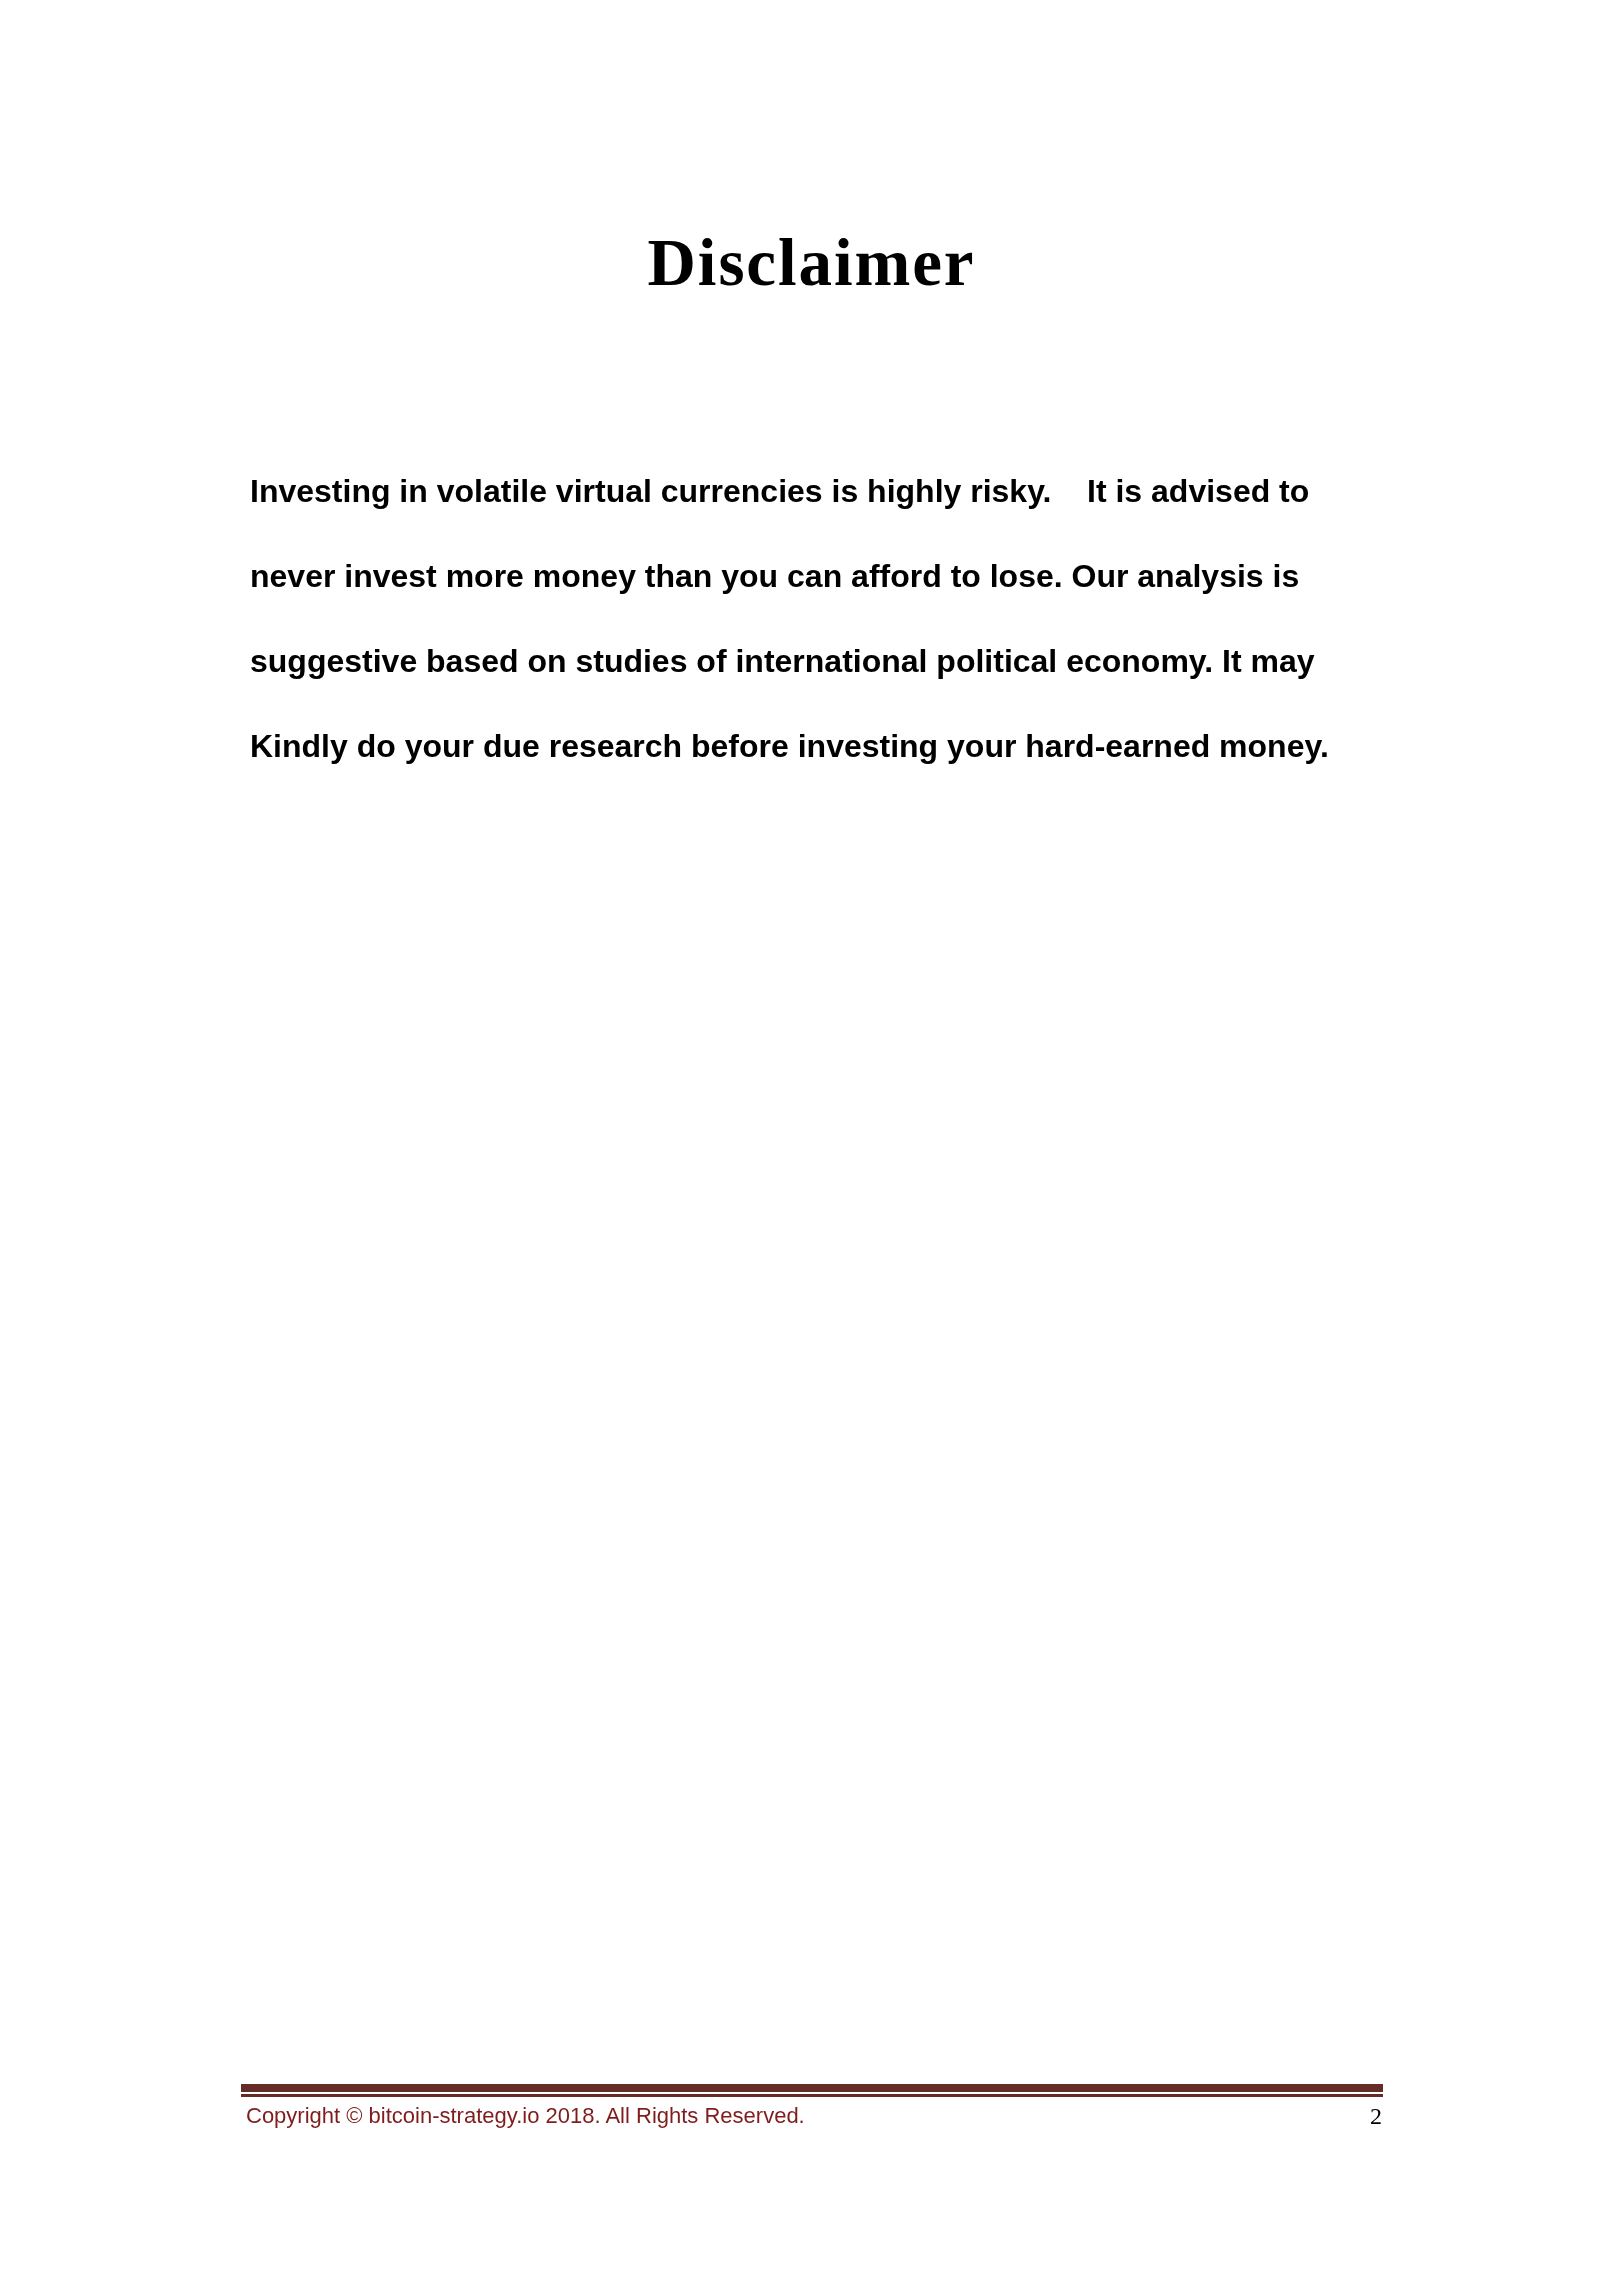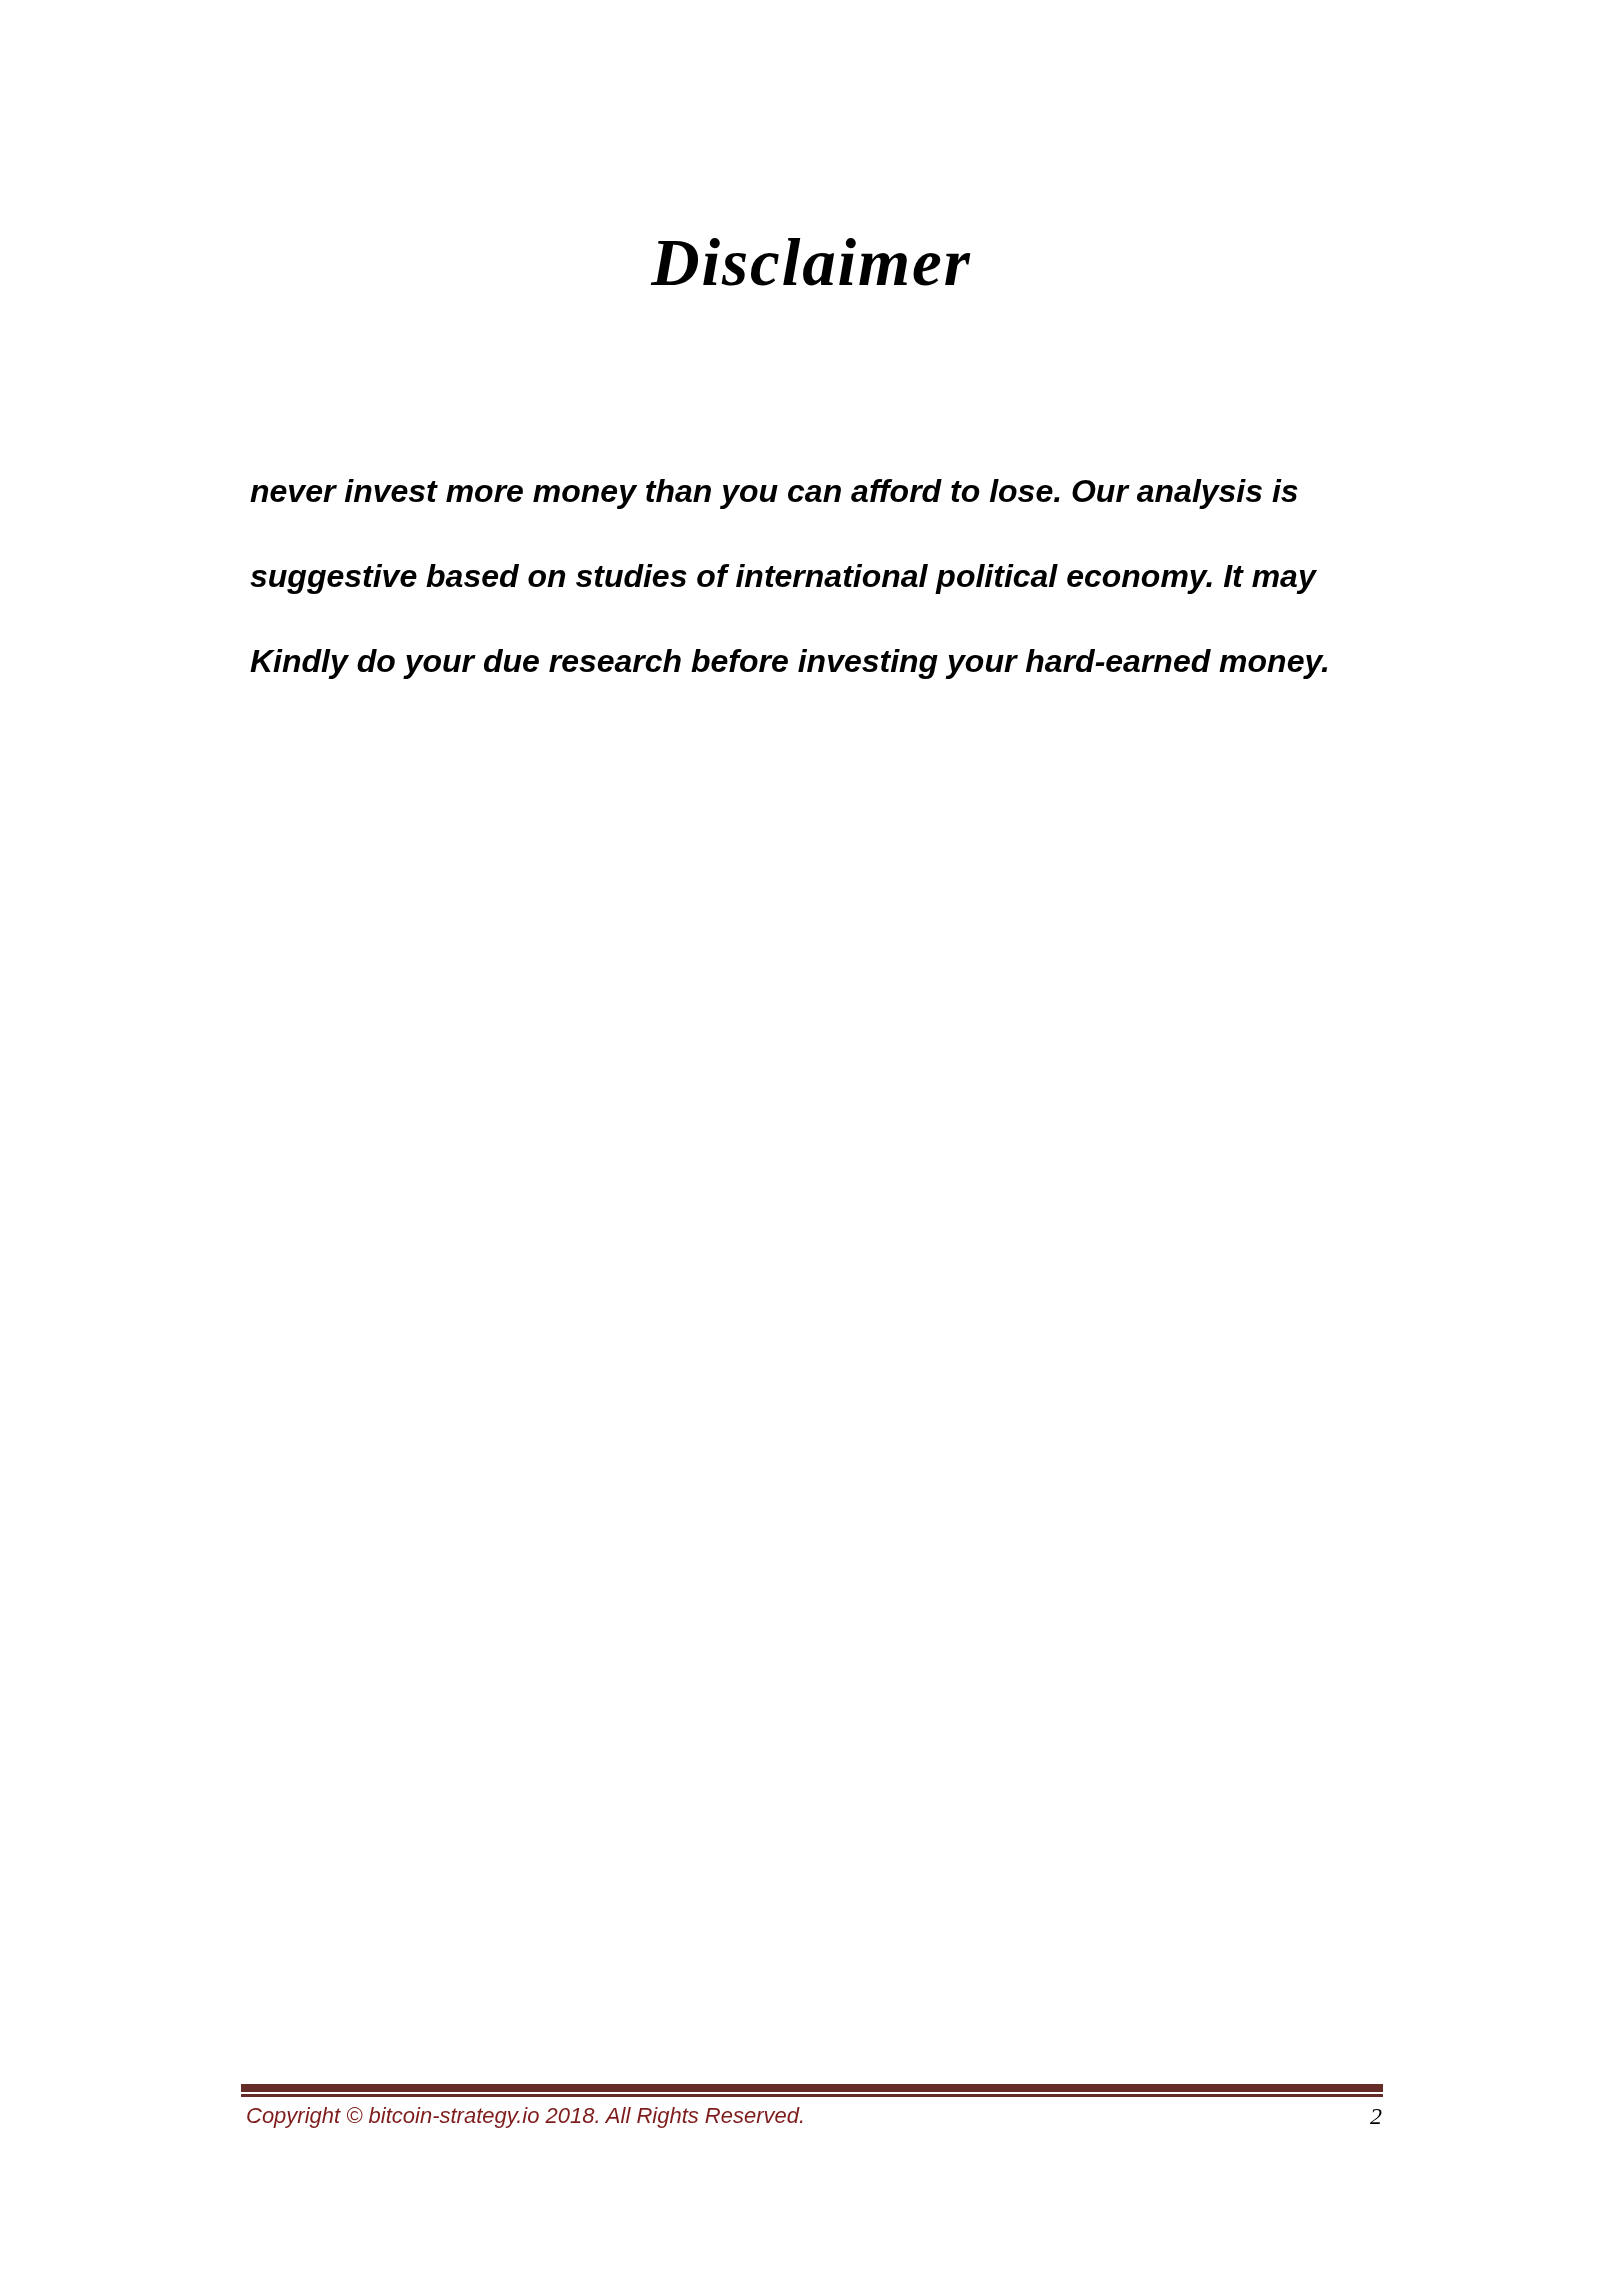--- a/index.html
+++ b/index.html
@@ -4,21 +4,20 @@
 <style>
   html, body { margin: 0; padding: 0; background: #e8e8e8; }
   .page {
     position: relative;
     width: 1623px;
     height: 2295px;
     background: #ffffff;
     overflow: hidden;
     font-family: "Liberation Sans", "DejaVu Sans", sans-serif;
     color: #000000;
-    font-style: italic;
   }
   .title {
     position: absolute;
     left: 0;
     top: 229px;
     width: 100%;
     margin: 0;
     text-align: center;
     font-family: "Liberation Serif", "DejaVu Serif", serif;
     font-weight: bold;
@@ -68,20 +67,21 @@
   }
 </style>
 </head>
 <body>
 
 <div class="page">
 
   <h1 class="title">Disclaimer</h1>
 
   <div class="body-text">
+    <div class="line">Investing in volatile virtual currencies is highly risky.    It is advised to</div>
     <div class="line">never invest more money than you can afford to lose. Our analysis is</div>
     <div class="line">suggestive based on studies of international political economy. It may</div>
     <div class="line">Kindly do your due research before investing your hard-earned money.</div>
   </div>
 
   <div class="footer-rule footer-rule-thick" style="background-color: rgb(101, 43, 38);"></div>
 
   <div class="footer-rule footer-rule-thin" style="background-color: rgb(101, 43, 38);"></div>
 
   <div class="footer-text">Copyright © bitcoin-strategy.io 2018. All Rights Reserved.</div>

